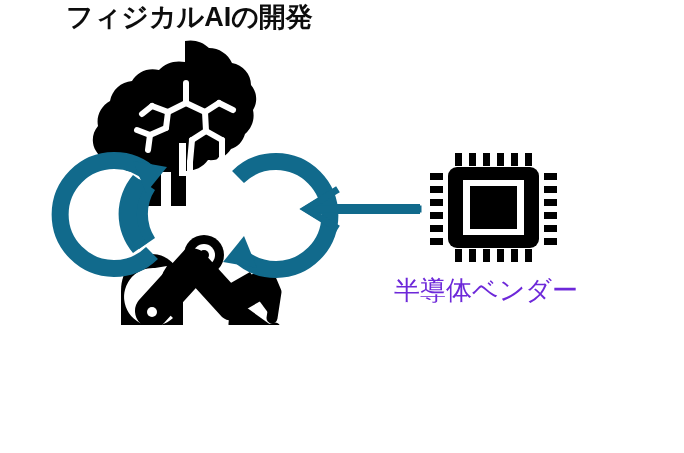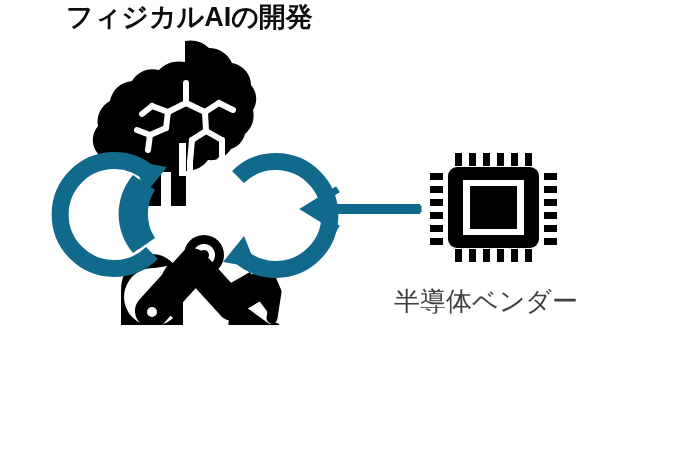--- a/index.html
+++ b/index.html
@@ -34,26 +34,26 @@
     position: absolute;
     left: 0;
     top: 0;
     width: 684px;
     height: 453px;
     display: block;
   }
   #vendor-caption {
     position: absolute;
     left: 368px;
-    top: 284px;
+    top: 273px;
     width: 236px;
     text-align: center;
     font-size: 26px;
     font-weight: normal;
-    color: #404040;
+    color: #6d28d9;
     line-height: 35px;
     font-family: "Liberation Sans", "DejaVu Sans", sans-serif;
   }
   #vendor-caption .cap-line {
     display: block;
     white-space: nowrap;
   }
 </style>
 </head>
 <body>

